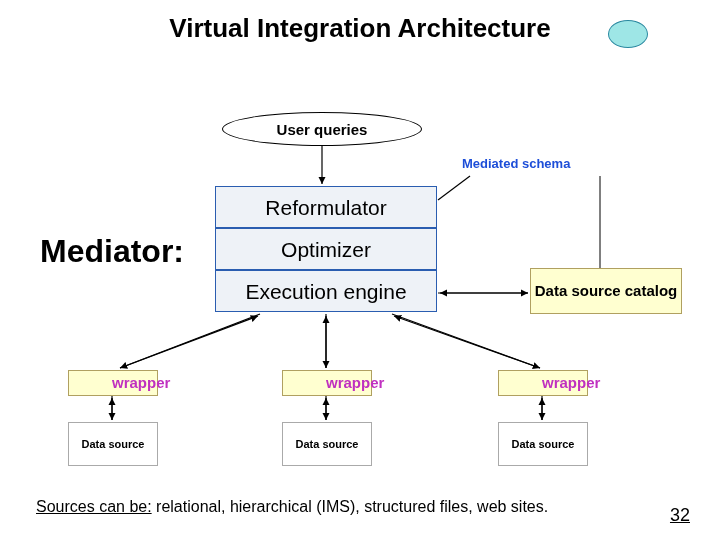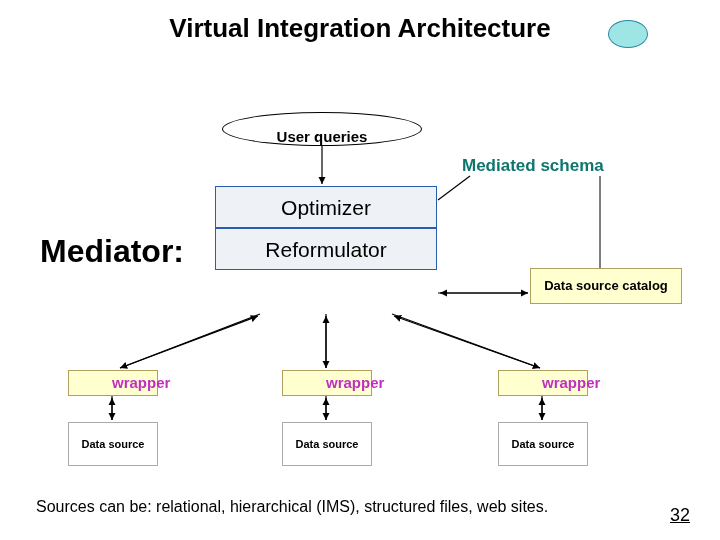--- a/index.html
+++ b/index.html
@@ -34,32 +34,32 @@
   .user-queries {
     position: absolute;
     top: 112px;
     left: 222px;
     width: 200px;
     height: 34px;
     background: #fff;
     border: 1px solid #000;
     border-radius: 50% / 50%;
     display: flex;
-    align-items: flex-end;
+    align-items: center;
     justify-content: center;
     font-size: 15px;
     font-weight: bold;
   }
   .mediated-schema {
     position: absolute;
     top: 156px;
     left: 462px;
-    font-size: 17px;
-    font-weight: bold;
-    color: #0f766e;
+    font-size: 13px;
+    font-weight: bold;
+    color: #1d4ed8;
   }
   .mediator-label {
     position: absolute;
     top: 233px;
     left: 40px;
     font-size: 32px;
     font-weight: bold;
     color: #000;
   }
   .stack {
@@ -77,25 +77,25 @@
     padding: 6px 0;
   }
   .stack-box.reformulator { height: 42px; line-height: 30px; }
   .stack-box.optimizer { height: 42px; line-height: 30px; }
   .stack-box.execution { height: 42px; line-height: 30px; }
   .catalog {
     position: absolute;
     top: 268px;
     left: 530px;
     width: 152px;
-    height: 36px;
+    height: 46px;
     background: #ffffd0;
     border: 1.5px solid #b0a060;
     text-align: center;
-    font-size: 13px;
+    font-size: 15px;
     font-weight: bold;
     color: #000;
     display: flex;
     align-items: center;
     justify-content: center;
     line-height: 1.1;
   }
   .wrapper-box {
     position: absolute;
     width: 90px;
@@ -125,21 +125,21 @@
     justify-content: center;
   }
   .footer {
     position: absolute;
     bottom: 24px;
     left: 36px;
     font-family: Arial, sans-serif;
     font-size: 16px;
     color: #000;
   }
-  .footer .prefix { }
+  .footer .prefix { text-decoration: underline; }
   .pagenum {
     position: absolute;
     bottom: 14px;
     right: 30px;
     font-family: Arial, sans-serif;
     font-size: 18px;
     color: #000;
     text-decoration: underline;
   }
   svg.lines {
@@ -191,22 +191,23 @@
 
 <div class="user-queries">
   <span>User queries</span>
 </div>
 
 <div class="mediated-schema">Mediated schema</div>
 
 <div class="mediator-label">Mediator:</div>
 
 <div class="stack">
+  <div class="stack-box reformulator">Reformulator</div>
   <div class="stack-box optimizer">Optimizer</div>
-  <div class="stack-box reformulator">Reformulator</div>
+  <div class="stack-box execution">Execution engine</div>
 </div>
 
 <div class="catalog">
   <span>Data source catalog</span>
 </div>
 
 <div class="wrapper-box" style="top:370px; left:68px;">
   <span>wrapper</span>
 </div>
 <div class="wrapper-box" style="top:370px; left:282px;">

